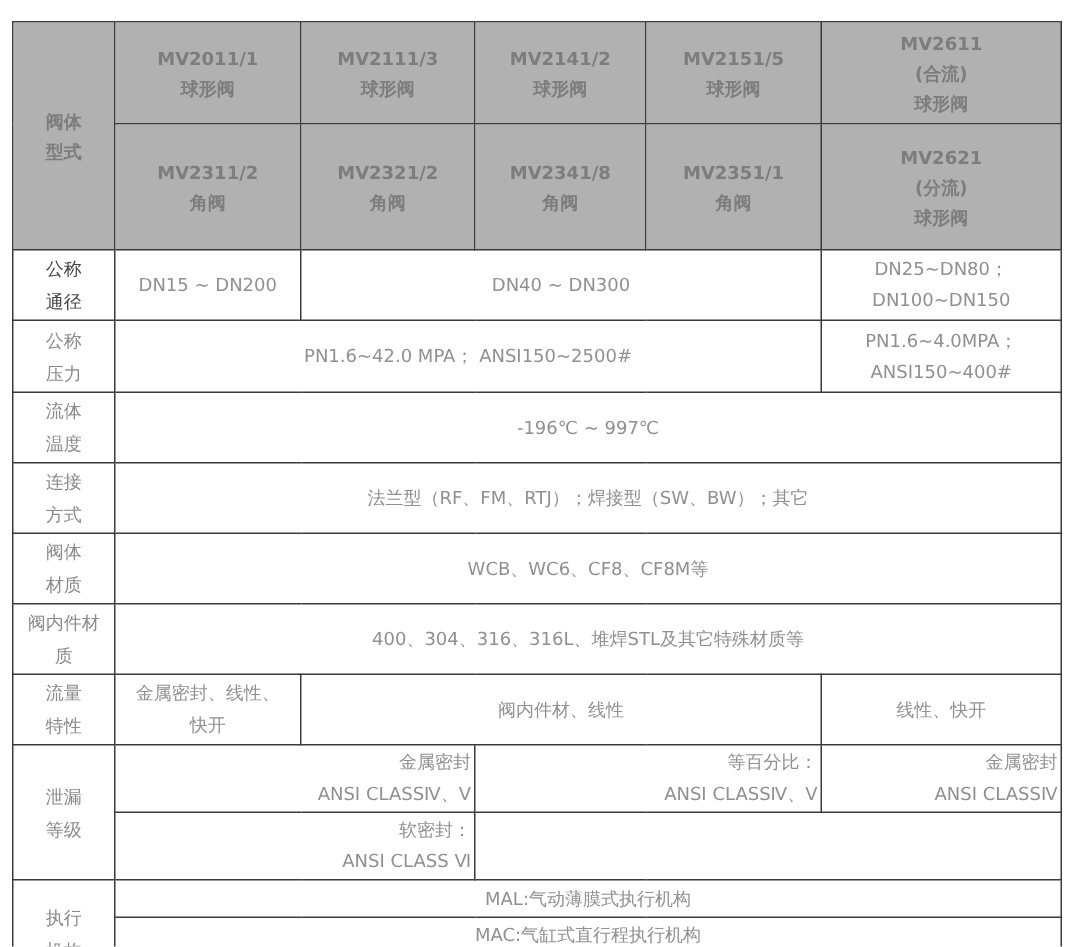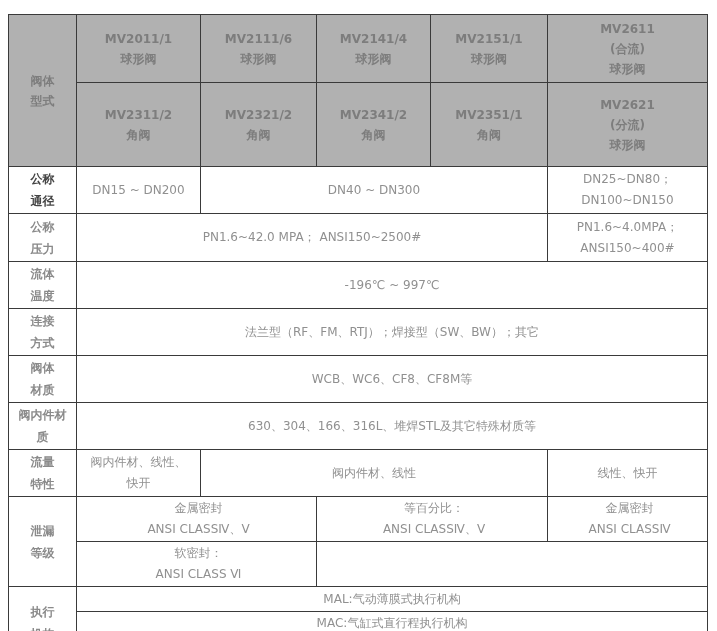--- a/index.html
+++ b/index.html
@@ -16,60 +16,60 @@
     font-size:12px;text-align:center;vertical-align:middle;
     white-space:pre-line;padding:1px 2px;overflow:hidden;
   }
   th.hdr-cell{
     background:var(--header-bg,#b1b1b1);
     color:var(--header-text,#7d7d7d);
     font-weight:bold;line-height:20px;
   }
   th.row-label{
     background:#fff;color:var(--label-text,#8a8a8a);
-    font-weight:bold;line-height:22px;
+    font-weight:normal;line-height:22px;
   }
   th.row-label.dark{color:var(--emphasis-text,#454545);}
   td{color:var(--body-text,#909090);line-height:21px;}
-  td.left{text-align:center;padding-left:6px;}
+  td.left{text-align:right;padding-left:6px;}
 </style>
 </head>
 <body>
 
 <table>
   <colgroup>
     <col style="width:68px">
       <col style="width:124px">
       <col style="width:116px">
     <col style="width:114px">
       <col style="width:117px">
       <col style="width:160px">
   </colgroup>
   <tbody>
     <tr style="height:68px">
       <th class="hdr-cell" rowspan="2">阀体
 型式</th>
       <th class="hdr-cell">MV2011/1
 球形阀</th>
-      <th class="hdr-cell">MV2111/6
+      <th class="hdr-cell">MV2111/3
 球形阀</th>
-      <th class="hdr-cell">MV2141/4
+      <th class="hdr-cell">MV2141/2
 球形阀</th>
-      <th class="hdr-cell">MV2151/1
+      <th class="hdr-cell">MV2151/5
 球形阀</th>
       <th class="hdr-cell">MV2611
 (合流)
 球形阀</th>
     </tr>
     <tr style="height:84px">
       <th class="hdr-cell">MV2311/2
 角阀</th>
       <th class="hdr-cell">MV2321/2
 角阀</th>
-      <th class="hdr-cell">MV2341/2
+      <th class="hdr-cell">MV2341/8
 角阀</th>
       <th class="hdr-cell">MV2351/1
 角阀</th>
       <th class="hdr-cell">MV2621
 (分流)
 球形阀</th>
     </tr>
 
     <tr style="height:47px">
       <th class="row-label dark">公称
@@ -102,27 +102,27 @@
 
     <tr style="height:45px">
       <th class="row-label">阀体
 材质</th>
       <td colspan="5">WCB、WC6、CF8、CF8M等</td>
     </tr>
 
     <tr style="height:46px">
       <th class="row-label">阀内件材
 质</th>
-      <td colspan="5">630、304、166、316L、堆焊STL及其它特殊材质等</td>
+      <td colspan="5">400、304、316、316L、堆焊STL及其它特殊材质等</td>
     </tr>
 
     <tr style="height:42px">
       <th class="row-label">流量
 特性</th>
-      <td>阀内件材、线性、
+      <td>金属密封、线性、
 快开</td>
       <td colspan="3">阀内件材、线性</td>
       <td>线性、快开</td>
     </tr>
 
     <tr style="height:45px">
       <th class="row-label" rowspan="2">泄漏
 等级</th>
       <td colspan="2" class="left">金属密封
 ANSI CLASSⅣ、Ⅴ</td>

